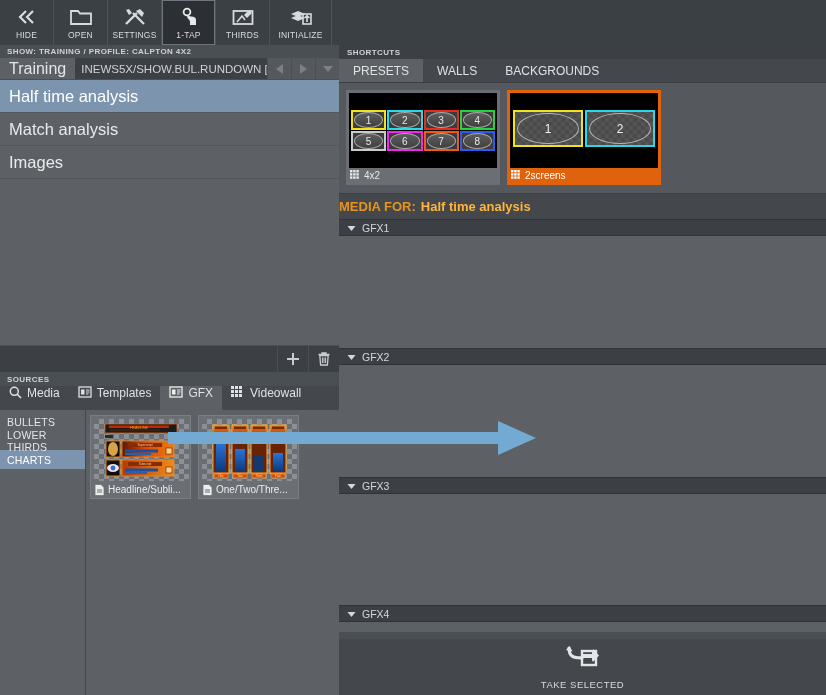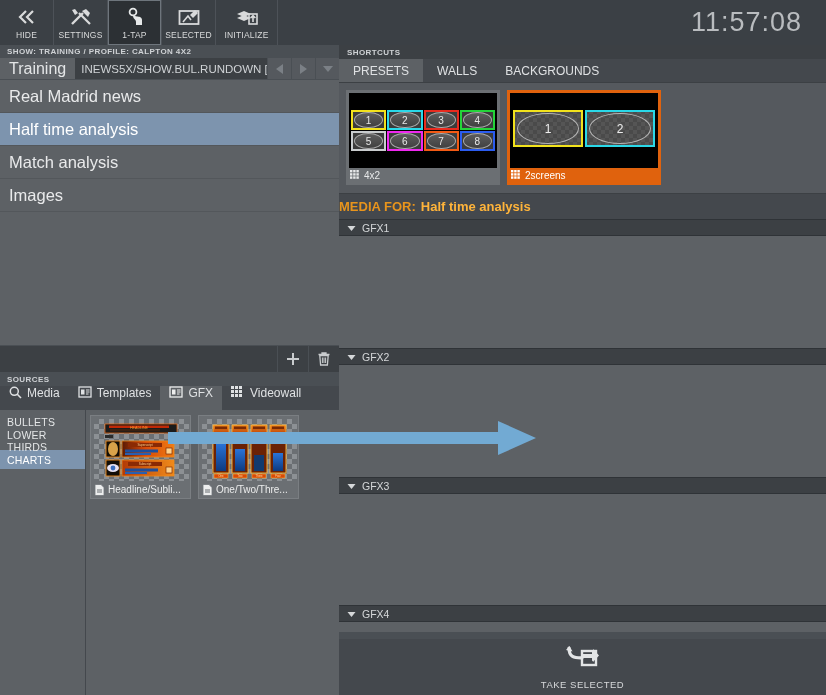--- a/index.html
+++ b/index.html
@@ -238,20 +238,28 @@
         <svg width="22" height="18" viewBox="0 0 22 18">
             <path d="M10 3 L4 9 L10 15" fill="none" stroke="#d9dadb" stroke-width="2.2"></path>
             <path d="M17 3 L11 9 L17 15" fill="none" stroke="#d9dadb" stroke-width="2.2"></path>
           </svg>
       </div>
       <div class="lbl">HIDE</div>
     </div>
     <div class="tb-btn">
       <div class="ic">
         <svg width="24" height="20" viewBox="0 0 24 20">
+            <path d="M2 4 H9 L11 6.5 H22 V17 H2 Z" fill="none" stroke="#d9dadb" stroke-width="1.8"></path>
+          </svg>
+      </div>
+      <div class="lbl">OPEN</div>
+    </div>
+    <div class="tb-btn">
+      <div class="ic">
+        <svg width="24" height="20" viewBox="0 0 24 20">
           <path d="M3 17 L14 6" stroke="#d9dadb" stroke-width="2.4" fill="none"></path>
           <path d="M13 4 L17 2 L21 6 L19 10 Z" fill="#d9dadb"></path>
           <path d="M21 17 L10 6" stroke="#d9dadb" stroke-width="2.2" fill="none"></path>
           <path d="M3 3 L6 2 L9 6 L6 8 Z" fill="#d9dadb"></path>
         </svg>
       </div>
       <div class="lbl">SETTINGS</div>
     </div>
     <div class="tb-btn active">
       <div class="ic">
@@ -263,34 +271,33 @@
       <div class="lbl">1-TAP</div>
     </div>
     <div class="tb-btn">
       <div class="ic">
         <svg width="24" height="20" viewBox="0 0 24 20">
           <rect x="2.5" y="4" width="19" height="13" fill="none" stroke="#d9dadb" stroke-width="1.8"></rect>
           <path d="M6 15 L11 9 L14 13" fill="none" stroke="#d9dadb" stroke-width="1.6"></path>
           <path d="M13 8 L18 3 L21 6 L16 11 Z" fill="#d9dadb"></path>
         </svg>
       </div>
-      <div class="lbl">SELECTED</div>
+      <div class="lbl">THIRDS</div>
     </div>
     <div class="tb-btn wide">
       <div class="ic">
         <svg width="24" height="20" viewBox="0 0 24 20">
           <path d="M2 11 L9 8 L16 11 L9 14 Z" fill="#d9dadb"></path>
           <path d="M2 7 L9 4 L16 7 L9 10 Z" fill="#d9dadb"></path>
           <rect x="14" y="7" width="8" height="10" fill="none" stroke="#d9dadb" stroke-width="1.6"></rect>
           <path d="M18 15 L18 9 M15.6 11 L18 8.6 L20.4 11" stroke="#d9dadb" stroke-width="1.6" fill="none"></path>
         </svg>
       </div>
       <div class="lbl">INITIALIZE</div>
     </div>
-    <div class="clock">11:57:08</div>
   </div>
 
   <div class="left-col">
 
     <div class="show-bar">SHOW: TRAINING / PROFILE: CALPTON 4X2</div>
 
     <div class="rundown-tabs">
       <div class="rd-tab sel">Training</div>
       <div class="rd-path">INEWS5X/SHOW.BUL.RUNDOWN [INEW</div>
       <div class="rd-nav">
@@ -298,23 +305,20 @@
         </div>
       <div class="rd-nav">
           <div class="tri tri-r"></div>
         </div>
       <div class="rd-nav">
           <div class="tri tri-d"></div>
         </div>
     </div>
 
     <div class="rundown-list">
-      <div class="rd-item">
-          <span>Real Madrid news</span>
-        </div>
       <div class="rd-item sel">
           <span>Half time analysis</span>
         </div>
       <div class="rd-item">
           <span>Match analysis</span>
         </div>
       <div class="rd-item">
           <span>Images</span>
         </div>
       <div class="rundown-empty"></div>

